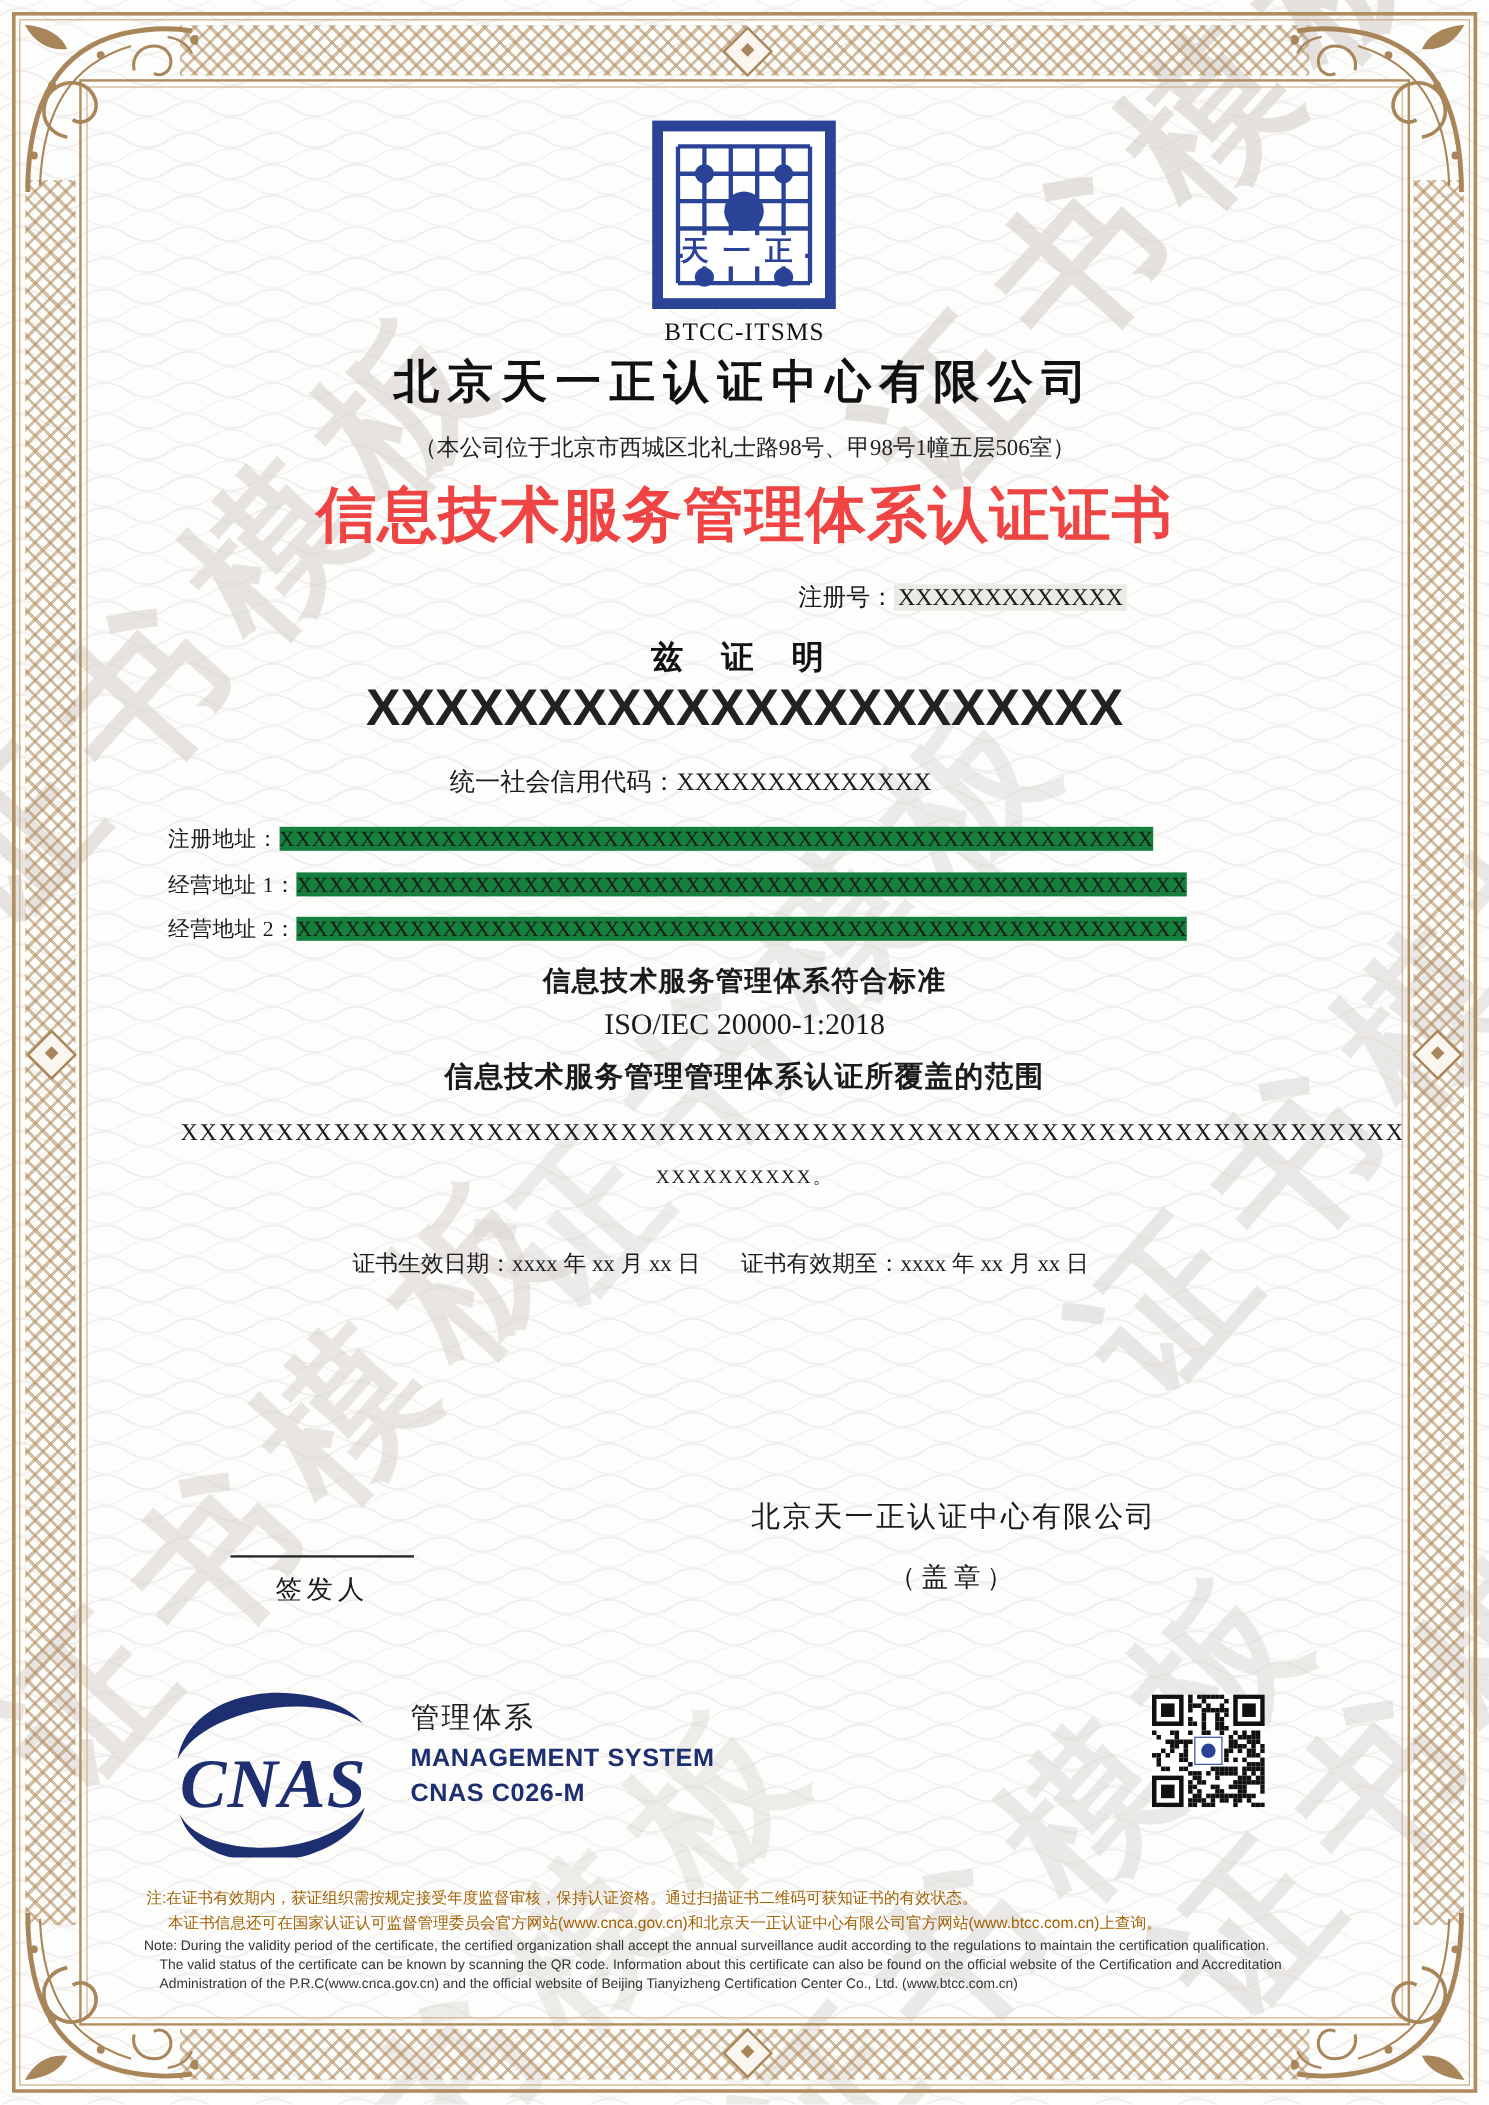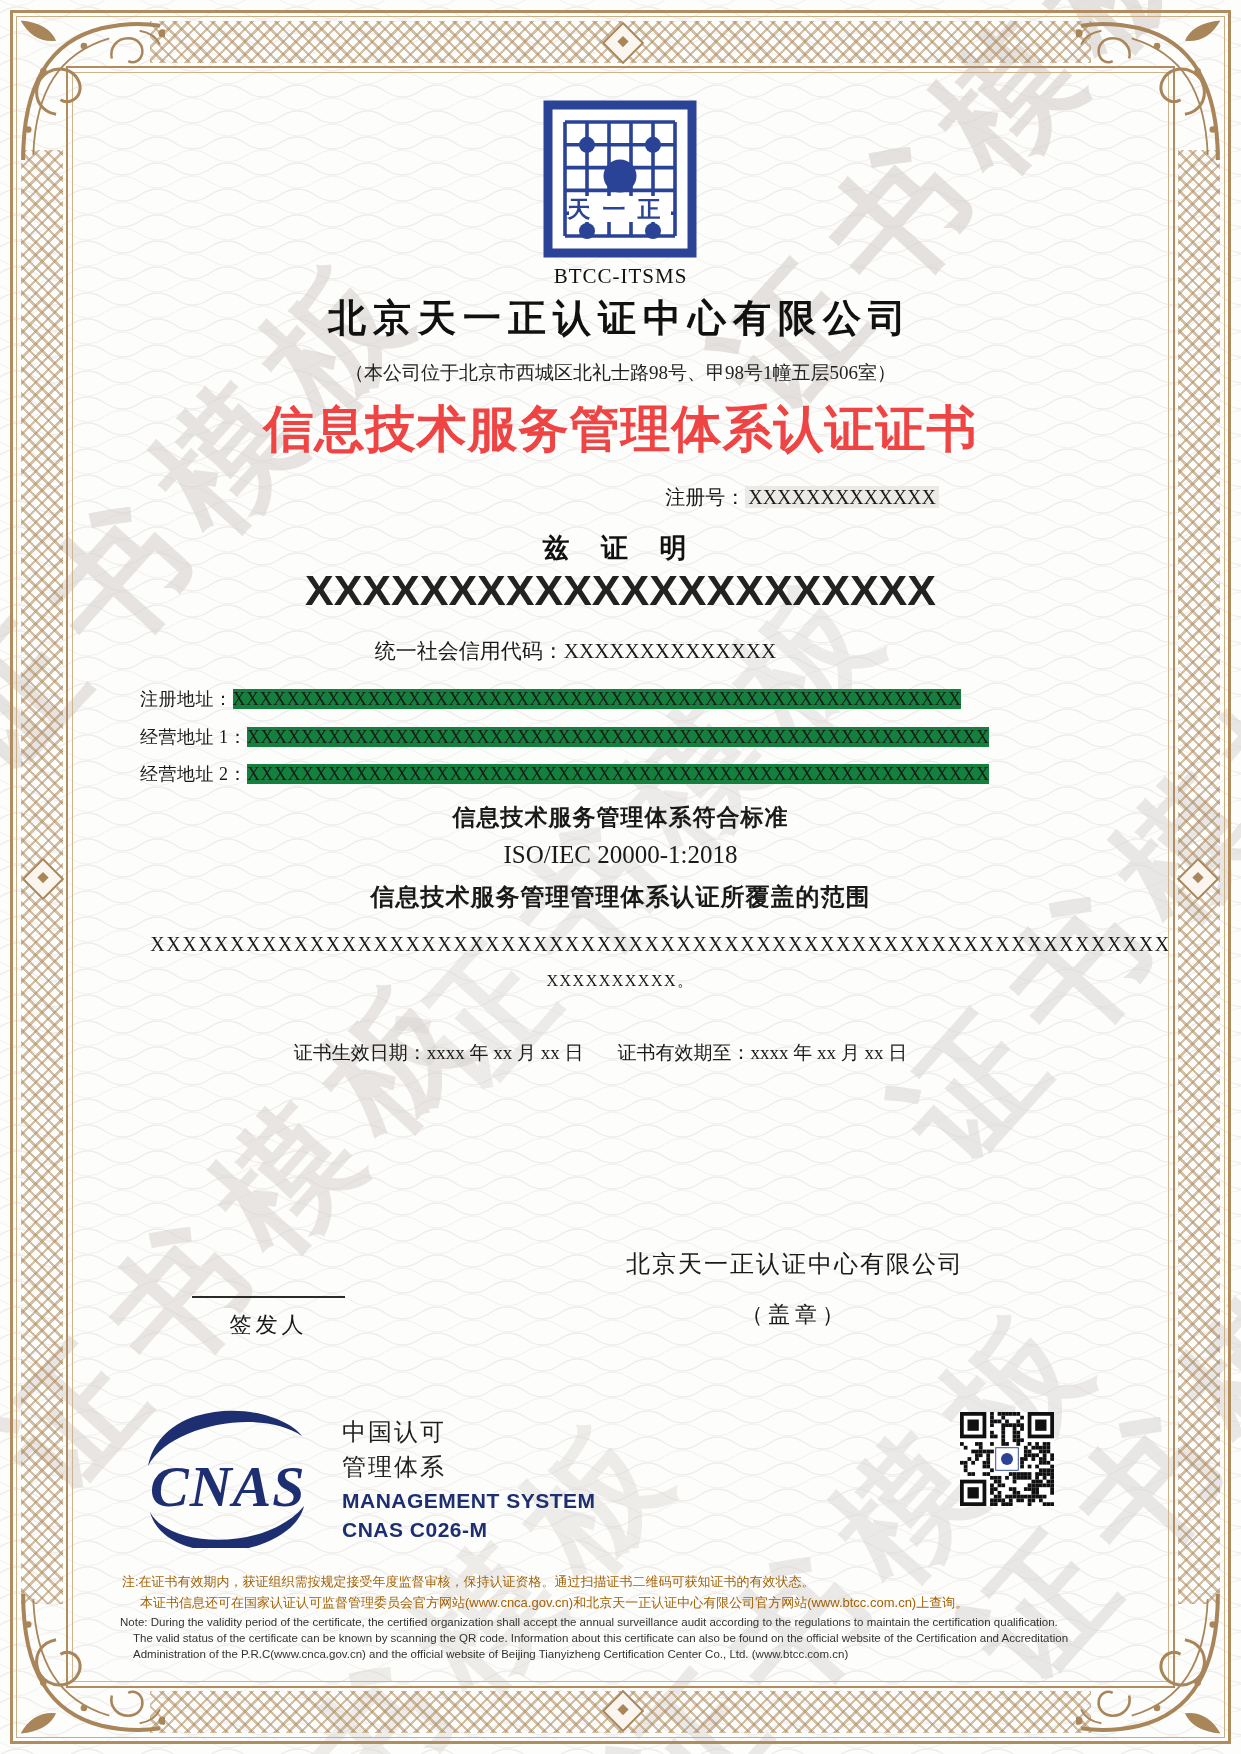--- a/index.html
+++ b/index.html
@@ -228,21 +228,20 @@
     <div class="abs signer">签发人</div>
     <div class="abs sigorg">北京天一正认证中心有限公司</div>
     <div class="abs seal">（盖章）</div>
 
     <svg class="abs cnaslogo" viewBox="0 0 175 142">
       <path d="M10,60 C32,18 124,2 164,30 C150,12 104,-4 58,10 C30,19 14,38 10,60 Z" fill="#1e2f71"></path>
       <text x="12" y="100" font-size="58" font-weight="bold" font-style="italic" fill="#1e2f71" font-family="Liberation Serif, serif" letter-spacing="1">CNAS</text>
       <path d="M12,106 C30,142 128,146 166,100 C158,134 96,156 48,140 C28,133 16,121 12,106 Z" fill="#1e2f71"></path>
     </svg>
     <div class="abs cnastext">
-      <span class="zh">中国认可</span>
       <span class="zh">管理体系</span>
       <span class="en">MANAGEMENT SYSTEM</span>
       <span class="en">CNAS C026-M</span>
     </div>
 
     <svg class="abs qr" id="qr-svg" viewBox="0 0 100 100">
       <rect width="100" height="100" fill="#ffffff"></rect>
       <g id="qr-modules">
           <rect x="32" y="0" width="4" height="4" fill="#101010"></rect>
           <rect x="40" y="0" width="4" height="4" fill="#101010"></rect>

